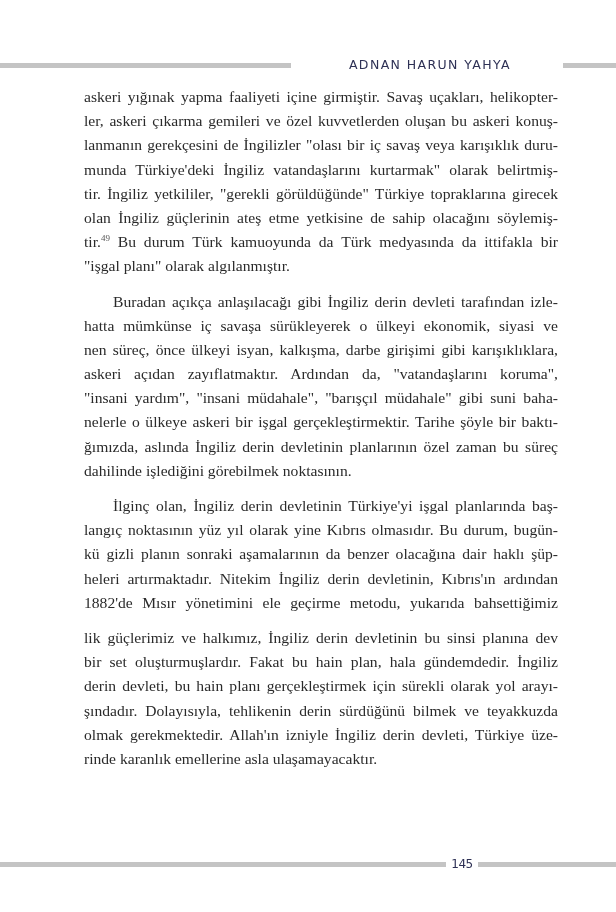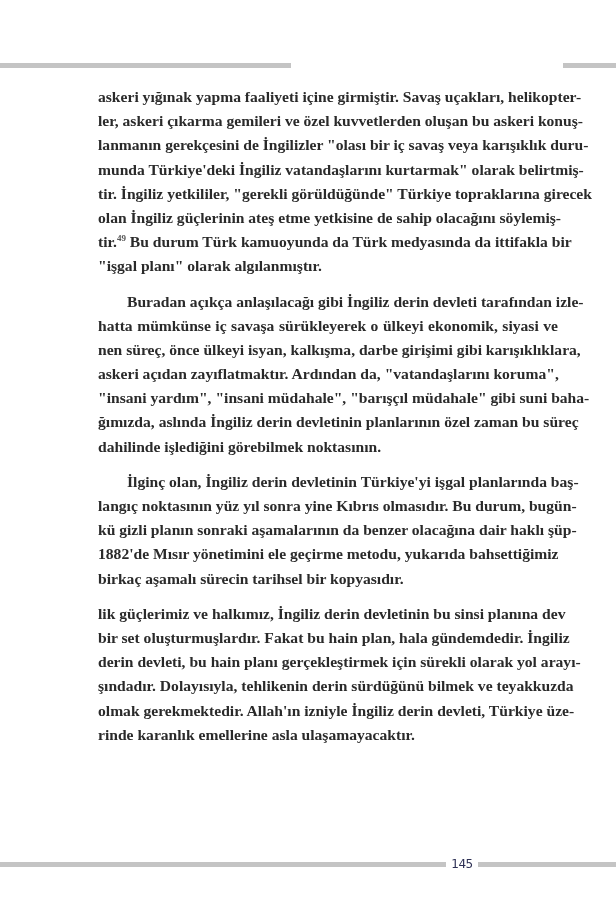--- a/index.html
+++ b/index.html
@@ -46,22 +46,21 @@
       top: 85px;
       left: 84px;
       width: 474px;
       font-size: 15.6px;
       line-height: 24.2px;
       color: #2a2a2a;
       text-align: justify;
       hyphens: manual;
     }
     .para {
-      margin: 0 0 11px 14px;
-      font-weight: bold;
+      margin: 0 0 11px 0;
     }
     .line {
       display: block;
       text-align: justify;
       text-align-last: justify;
       white-space: nowrap;
       height: 24.2px;
       overflow: visible;
     }
     .line.last {
@@ -96,20 +95,21 @@
       color: #2e3155;
       line-height: 20px;
       letter-spacing: -0.5px;
     }
   </style>
 </head>
 <body>
 
 <div class="header">
   <div class="rule rule-left"></div>
+  <div class="header-title">ADNAN HARUN YAHYA</div>
   <div class="rule rule-right"></div>
 </div>
 
 <div class="content">
 
   <div class="para">
     <span class="line">askeri yığınak yapma faaliyeti içine girmiştir. Savaş uçakları, helikopter-</span>
     <span class="line">ler, askeri çıkarma gemileri ve özel kuvvetlerden oluşan bu askeri konuş-</span>
     <span class="line">lanmanın gerekçesini de İngilizler "olası bir iç savaş veya karışıklık duru-</span>
     <span class="line">munda Türkiye'deki İngiliz vatandaşlarını kurtarmak" olarak belirtmiş-</span>
@@ -118,30 +118,31 @@
     <span class="line"><span>tir.</span><sup>49</sup><span> Bu durum Türk kamuoyunda da Türk medyasında da ittifakla bir</span></span>
     <span class="line last">"işgal planı" olarak algılanmıştır.</span>
   </div>
 
   <div class="para">
     <span class="line indent">Buradan açıkça anlaşılacağı gibi İngiliz derin devleti tarafından izle-</span>
     <span class="line">hatta mümkünse iç savaşa sürükleyerek o ülkeyi ekonomik, siyasi ve</span>
     <span class="line">nen süreç, önce ülkeyi isyan, kalkışma, darbe girişimi gibi karışıklıklara,</span>
     <span class="line">askeri açıdan zayıflatmaktır. Ardından da, "vatandaşlarını koruma",</span>
     <span class="line">"insani yardım", "insani müdahale", "barışçıl müdahale" gibi suni baha-</span>
+    <span class="line">nelerle o ülkeye askeri bir işgal gerçekleştirmektir. Tarihe şöyle bir baktı-</span>
     <span class="line">ğımızda, aslında İngiliz derin devletinin planlarının özel zaman bu süreç</span>
     <span class="line last">dahilinde işlediğini görebilmek noktasının.</span>
   </div>
 
   <div class="para">
     <span class="line indent">İlginç olan, İngiliz derin devletinin Türkiye'yi işgal planlarında baş-</span>
-    <span class="line">langıç noktasının yüz yıl sonra yine Kıbrıs olmasıdır. Bu durum, bugün-</span>
+    <span class="line">langıç noktasının yüz yıl olarak yine Kıbrıs olmasıdır. Bu durum, bugün-</span>
     <span class="line">kü gizli planın sonraki aşamalarının da benzer olacağına dair haklı şüp-</span>
+    <span class="line">heleri artırmaktadır. Nitekim İngiliz derin devletinin, Kıbrıs'ın ardından</span>
     <span class="line">1882'de Mısır yönetimini ele geçirme metodu, yukarıda bahsettiğimiz</span>
-    <span class="line last">birkaç aşamalı sürecin tarihsel bir kopyasıdır.</span>
   </div>
 
   <div class="para">
     <span class="line">lik güçlerimiz ve halkımız, İngiliz derin devletinin bu sinsi planına dev</span>
     <span class="line">bir set oluşturmuşlardır. Fakat bu hain plan, hala gündemdedir. İngiliz</span>
     <span class="line">derin devleti, bu hain planı gerçekleştirmek için sürekli olarak yol arayı-</span>
     <span class="line">şındadır. Dolayısıyla, tehlikenin derin sürdüğünü bilmek ve teyakkuzda</span>
     <span class="line">olmak gerekmektedir. Allah'ın izniyle İngiliz derin devleti, Türkiye üze-</span>
     <span class="line last">rinde karanlık emellerine asla ulaşamayacaktır.</span>
   </div>

